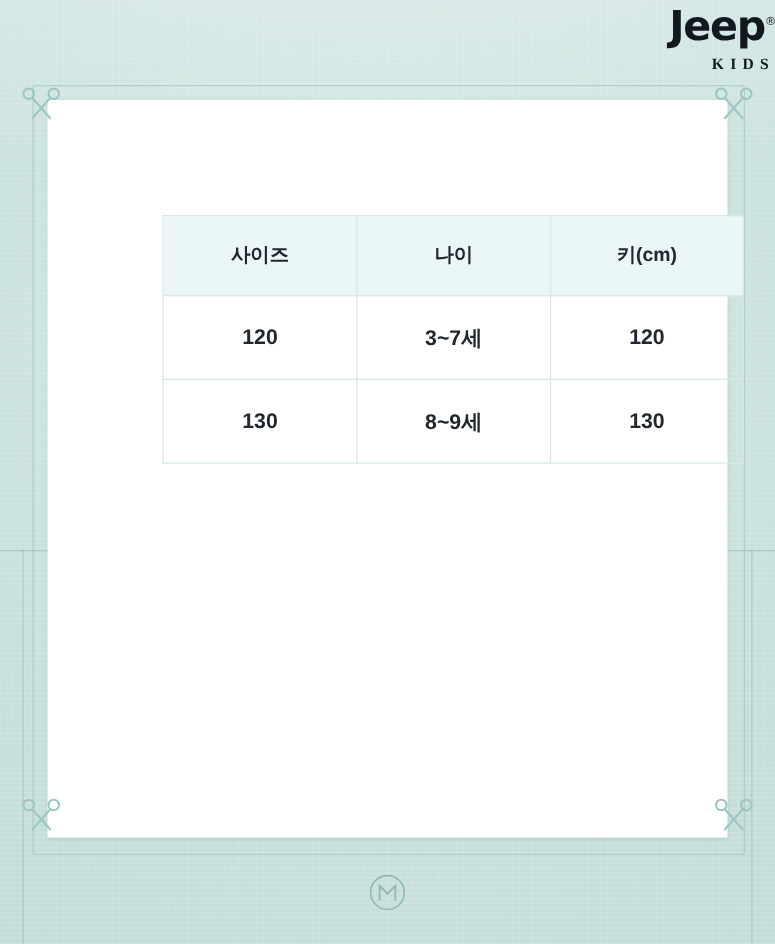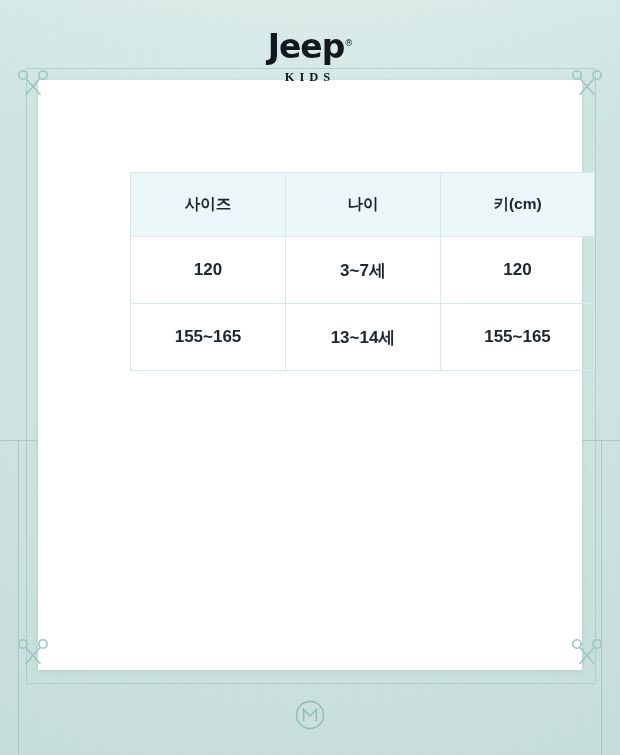--- a/index.html
+++ b/index.html
@@ -45,24 +45,24 @@
     bottom: 0;
     width: 1px;
     background: rgba(140,175,172,0.45);
   }
   .vline.l { left: 18px; }
   .vline.r { right: 18px; }
 
   
   .brand {
     position: absolute;
-    top: 30px;
+    top: 4px;
     left: 0;
     right: 0;
-    text-align: center;
+    text-align: right;
     z-index: 5;
   }
   .brand-name {
     font-family: "DejaVu Sans", sans-serif;
     font-weight: bold;
     font-size: 33px;
     letter-spacing: -1px;
     color: #111820;
     line-height: 1;
     position: relative;
@@ -214,23 +214,23 @@
         <th>키(cm)</th>
       </tr>
     </thead>
     <tbody>
       <tr>
         <td>120</td>
         <td>3~7세</td>
         <td>120</td>
       </tr>
       <tr>
-        <td>155~165</td>
-        <td>13~14세</td>
-        <td>155~165</td>
+        <td>130</td>
+        <td>8~9세</td>
+        <td>130</td>
       </tr>
     </tbody>
   </table>
 
   <div class="watermark">
     <svg viewBox="0 0 40 40" width="36" height="36" fill="none" stroke="currentColor" stroke-width="1.4">
       <circle cx="20" cy="20" r="15"></circle>
       <path d="M13 27 L13 14 L20 21 L27 14 L27 27" stroke-width="1.6"></path>
     </svg>
   </div>

